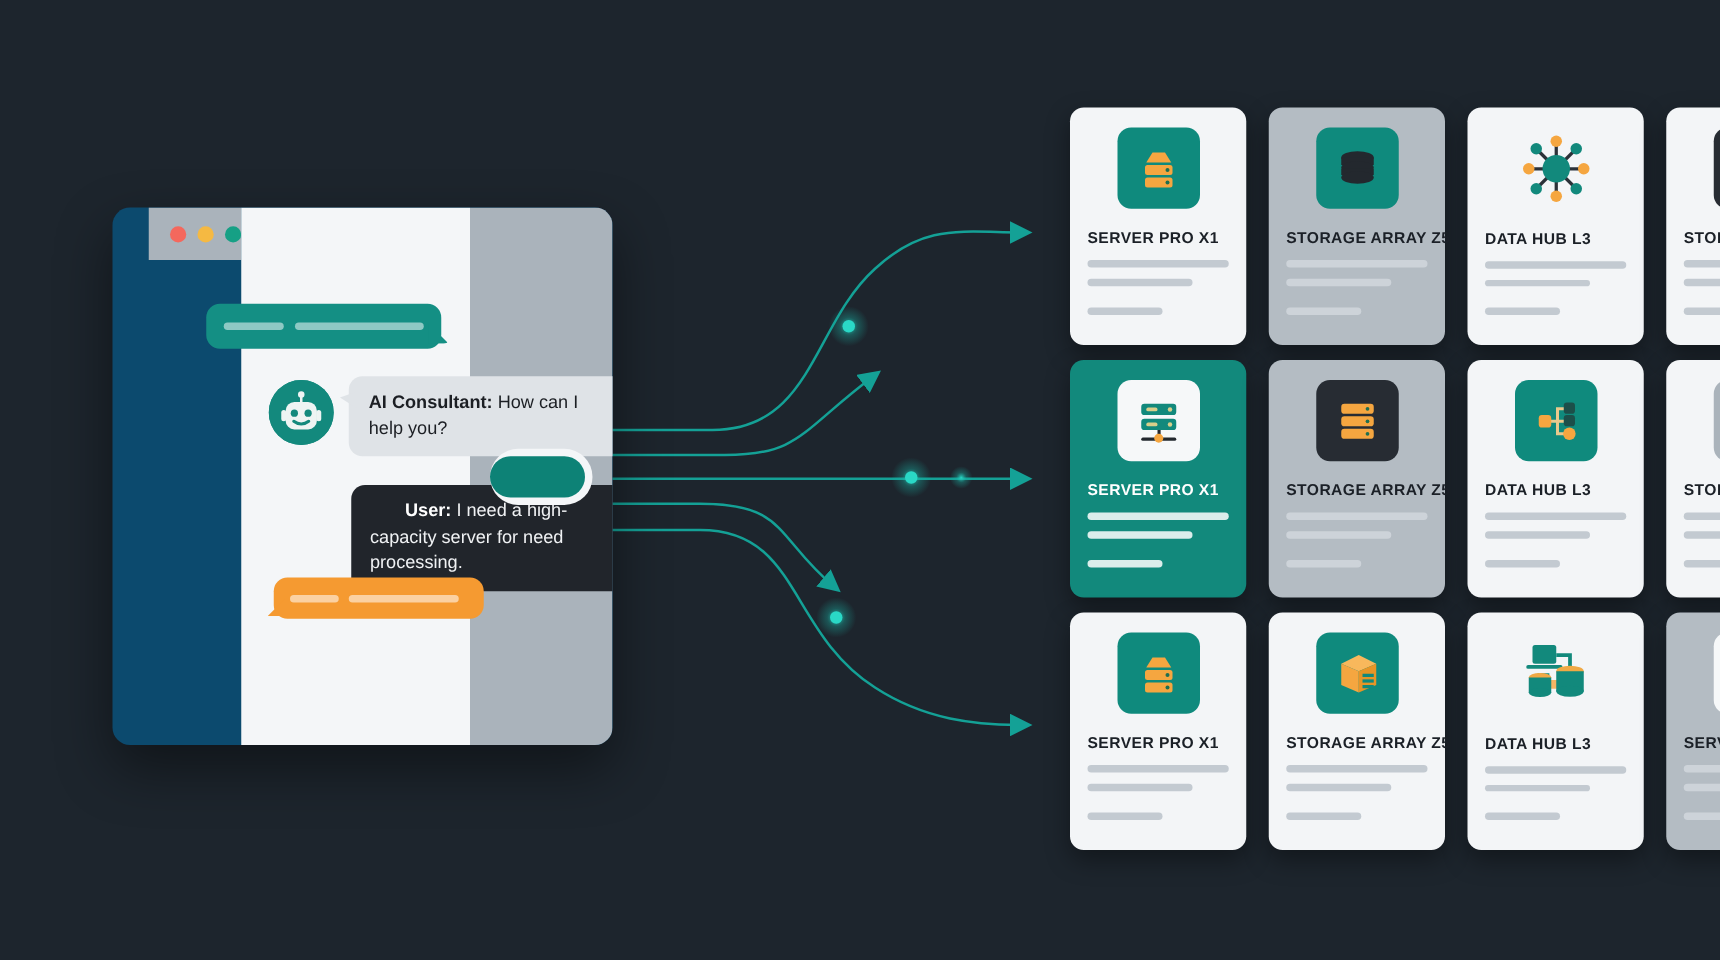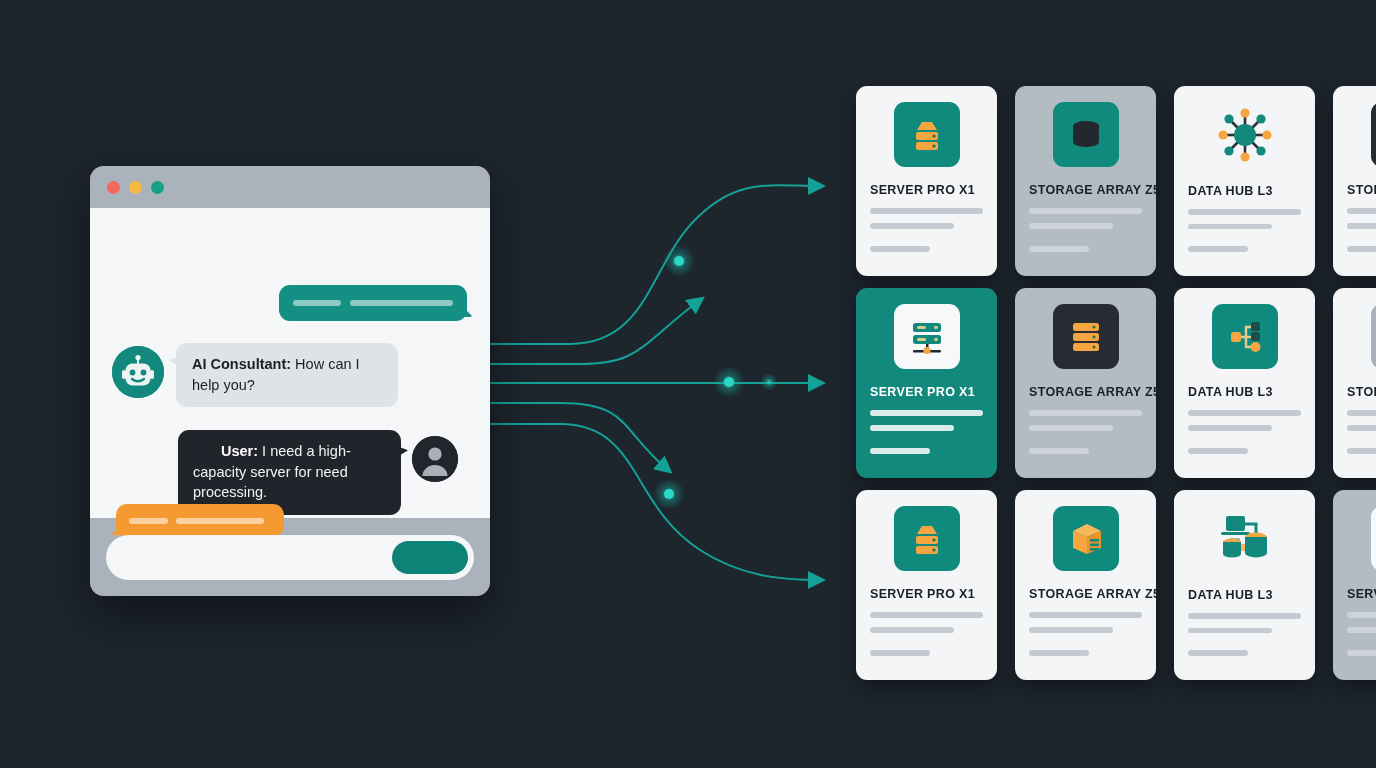--- a/index.html
+++ b/index.html
@@ -12,24 +12,24 @@
   #stage { position: relative; width: 1376px; height: 768px; background: #1d252d; }
 
   
   #wires { position: absolute; inset: 0; width: 1376px; height: 768px; }
 
   
   #chat-window {
     position: absolute; left: 90px; top: 166px;
     width: 400px; height: 430px;
     border-radius: 14px;
-    background: #ec4899;
+    background: #0c4a6e;
     box-shadow: 0 18px 44px rgba(0,0,0,.45);
     overflow: hidden;
-    display: flex; flex-direction: column;
+    display: flex; flex-direction: row; padding-left: 29px;
   }
   #chat-titlebar {
     height: 42px; background: #aab3bb;
     display: flex; align-items: center; gap: 9px; padding-left: 17px;
     flex: 0 0 42px;
   }
   .dot { width: 13px; height: 13px; border-radius: 50%; }
   .dot.red { background: #f4685d; }
   .dot.yellow { background: #f5b942; }
   .dot.green { background: #16a085; }

